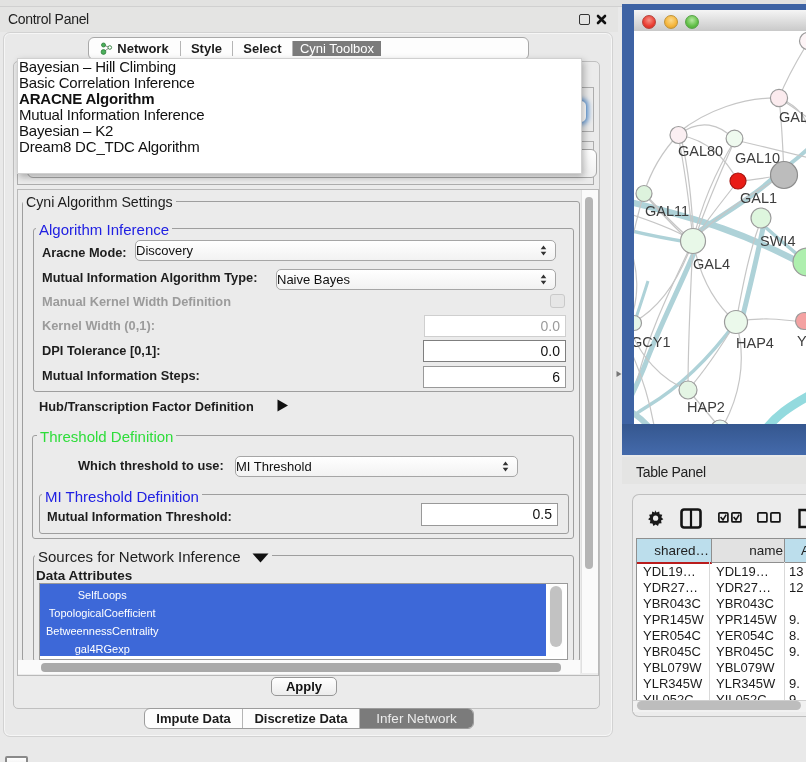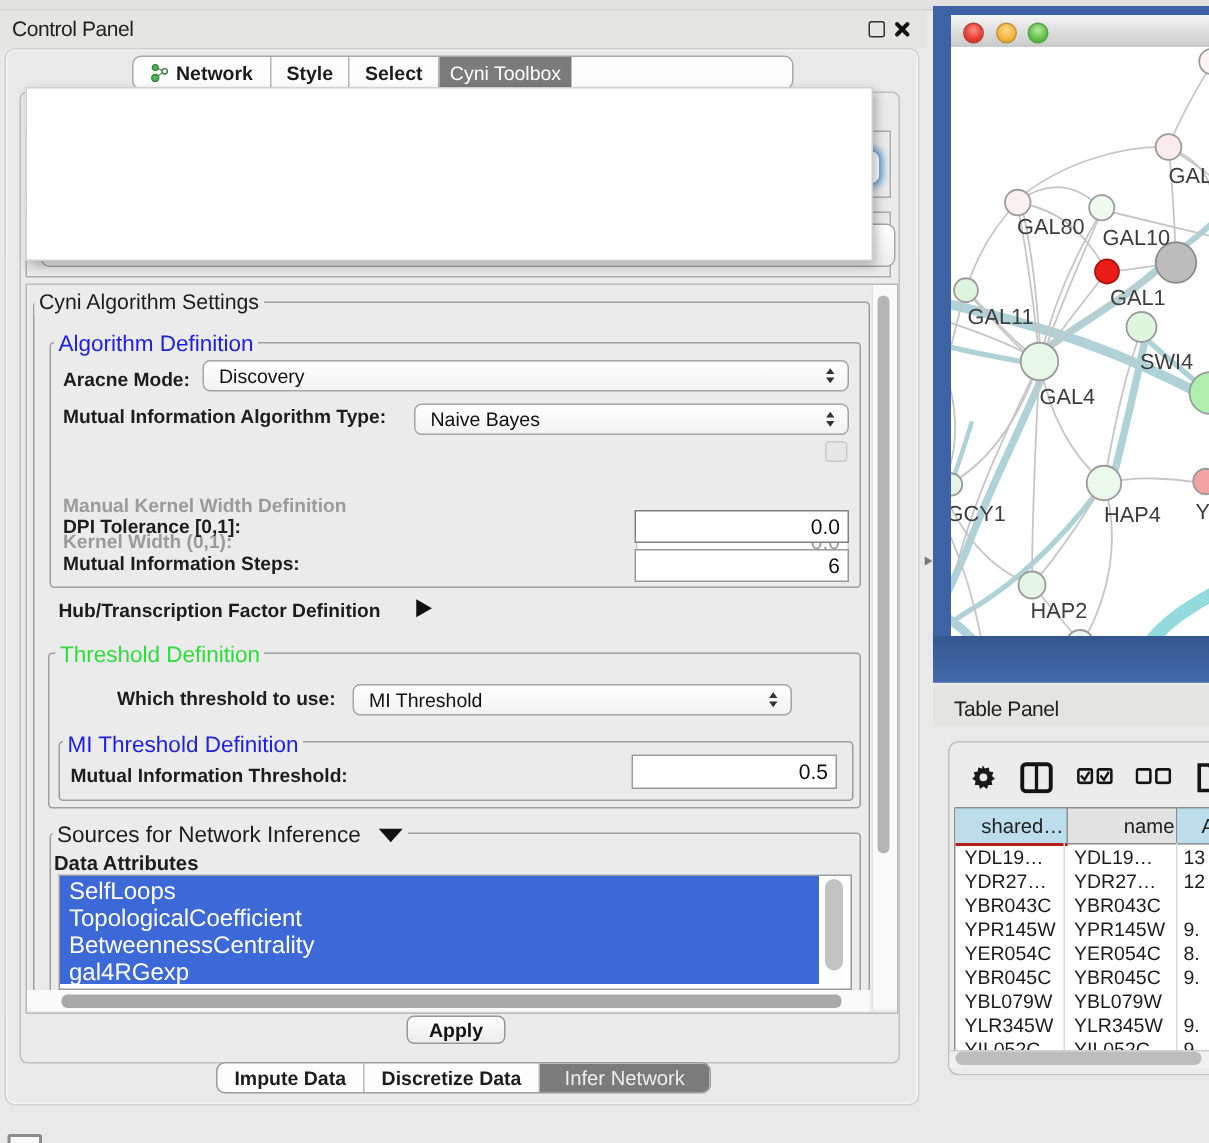--- a/index.html
+++ b/index.html
@@ -1,25 +1,25 @@
 <!DOCTYPE html>
 <html><head><meta charset="utf-8">
 <style>
 html,body{margin:0;padding:0;}
 body{width:806px;height:762px;position:relative;overflow:hidden;background:#e9e9e9;
  font-family:"Liberation Sans",sans-serif;-webkit-font-smoothing:antialiased;}
 .abs{position:absolute;}
 .lbl{font-size:12.8px;font-weight:bold;color:#1d1d1d;white-space:nowrap;}
-.dis{color:#9b9b9b;margin-top:35px;}
+.dis{color:#9b9b9b;}
 .grp{position:absolute;border:1px solid #9e9e9e;border-radius:3px;}
 .gt{position:absolute;font-size:15px;background:#ebebeb;padding:0 3px;white-space:nowrap;}
 .fld{position:absolute;background:#fff;border:1px solid #999;font-size:14px;color:#111;
  text-align:right;padding:0 5px;line-height:20px;}
 .combo{position:absolute;background:linear-gradient(#ffffff,#f2f2f2);border:1px solid #a6a6a6;
- border-radius:5px;font-size:13px;color:#111;line-height:19px;padding-left:10px;white-space:nowrap;}
+ border-radius:5px;font-size:13px;color:#111;line-height:19px;white-space:nowrap;}
 .carr{position:absolute;right:7px;top:0;width:9px;height:19px;}
 .tabseg{position:absolute;top:0;bottom:0;display:flex;align-items:center;justify-content:center;
  font-size:13px;font-weight:bold;color:#1c1c1c;white-space:nowrap;}
 </style></head>
 <body>
 
 <div class="abs" style="left:0;top:0;width:806px;height:6px;background:#e2e2e1;border-bottom:1px solid #d0d0d0;"></div>
 
 <div class="abs" style="left:0;top:7px;width:618px;height:25px;background:#e4e4e3;"></div>
 <div class="abs" style="left:8px;top:11px;font-size:14px;letter-spacing:-0.3px;color:#222;">Control Panel</div>
@@ -39,21 +39,21 @@
 
 <div class="abs" style="left:17px;top:189px;width:580px;height:485px;border:1px solid #b9b9b9;background:#ebebeb;"></div>
 
 <div class="abs" style="left:581px;top:190px;width:16px;height:483px;background:#fafafa;border-left:1px solid #e0e0e0;"></div>
 <div class="abs" style="left:585px;top:197px;width:8px;height:372px;background:#b5b5b5;border-radius:5px;"></div>
 
 <div class="grp" style="left:22px;top:201px;width:556px;height:459px;"></div>
 <div class="gt" style="left:23px;top:194px;color:#1d1d1d;font-size:14.2px;">Cyni Algorithm Settings</div>
 
 <div class="grp" style="left:33px;top:228px;width:539px;height:162px;"></div>
-<div class="gt" style="left:36px;top:221px;color:#2020e2;">Algorithm Definition</div>
+<div class="gt" style="left:36px;top:221px;color:#2020e2;">Algorithm Inference</div>
 
 <div class="lbl abs" style="left:42px;top:245px;">Aracne Mode:</div>
 <div class="combo" style="left:135px;top:240px;width:419px;height:19px;">Discovery
  <svg class="carr" viewBox="0 0 9 19">
       <path d="M4.5 4.5 L7.3 8.3 L1.7 8.3 Z M4.5 14.5 L7.3 10.7 L1.7 10.7 Z" fill="#333"></path>
     </svg></div>
 
 <div class="lbl abs" style="left:42px;top:270px;">Mutual Information Algorithm Type:</div>
 <div class="combo" style="left:276px;top:269px;width:278px;height:19px;">Naive Bayes
  <svg class="carr" viewBox="0 0 9 19">
@@ -94,49 +94,57 @@
 
 <div class="grp" style="left:33px;top:555px;width:539px;height:105px;"></div>
 <div class="gt" style="left:35px;top:548px;color:#1d1d1d;font-weight:normal;">Sources for Network Inference
  <svg width="17" height="11" viewBox="0 0 17 11" style="vertical-align:-1px;margin-left:7px;">
       <path d="M0.5 1.5 L16.5 1.5 L8.5 10.5 Z" fill="#111"></path>
     </svg></div>
 <div class="lbl abs" style="left:36px;top:568px;font-size:13.5px;">Data Attributes</div>
 
 <div class="abs" style="left:39px;top:583px;width:527px;height:75px;background:#fff;border:1px solid #9a9a9a;"></div>
 <div class="abs" style="left:40px;top:584px;width:506px;height:72px;background:#3d68d8;"></div>
-<div class="abs" style="left:46px;top:586px;font-size:16px;color:#fff;line-height:18px;">SelfLoops<br>TopologicalCoefficient<br>BetweennessCentrality<br>gal4RGexp</div>
+<div class="abs" style="left:46px;top:586px;font-size:11px;color:#fff;line-height:18px;text-align:center;">SelfLoops<br>TopologicalCoefficient<br>BetweennessCentrality<br>gal4RGexp</div>
 <div class="abs" style="left:549px;top:585px;width:14px;height:72px;background:#fdfdfd;"></div>
 <div class="abs" style="left:550px;top:586px;width:12px;height:61px;background:#c2c2c2;border-radius:6px;"></div>
 
 <div class="abs" style="left:18px;top:660px;width:562px;height:14px;background:#fafafa;"></div>
 <div class="abs" style="left:41px;top:663px;width:520px;height:9px;background:#a9a9a9;border-radius:4px;"></div>
 
 <div class="abs" style="left:271px;top:677px;width:64px;height:17px;background:linear-gradient(#ffffff,#ececec);border:1px solid #979797;border-radius:5px;text-align:center;font-size:13px;font-weight:bold;color:#111;line-height:17px;">Apply</div>
 
 <div class="abs" style="left:144px;top:708px;width:328px;height:19px;background:#fdfdfd;border:1px solid #9c9c9c;border-radius:6px;overflow:hidden;display:flex;">
  <div class="tabseg" style="position:relative;width:97px;border-right:1px solid #b5b5b5;">Impute Data</div>
  <div class="tabseg" style="position:relative;width:116px;border-right:1px solid #b5b5b5;">Discretize Data</div>
  <div class="tabseg" style="position:relative;flex:1;background:#7b7b7b;color:#ececec;font-weight:normal;font-size:13.5px;">Infer Network</div>
 </div>
 
-<div class="abs" style="left:88px;top:37px;width:439px;height:21px;background:#fdfdfd;border:1px solid #a8a8a8;border-radius:6px;display:flex;overflow:hidden;">
+<div class="abs" style="left:88px;top:37px;width:439px;height:21px;background:#fdfdfd;border:1px solid #a8a8a8;border-radius:6px;display:flex;overflow:hidden;align-items:center;">
  <div class="tabseg" style="position:relative;width:91px;border-right:1px solid #b5b5b5;">
   <svg width="13" height="13" viewBox="0 0 13 13" style="margin-right:4px;">
    <path d="M3.5 3 L9.5 5.5 M3.5 10 L9.5 5.5" stroke="#8a8a8a" stroke-width="1"></path>
    <circle cx="3.5" cy="3" r="2" fill="#4cb05c" stroke="#2e7d3a" stroke-width="0.8"></circle>
    <circle cx="3.5" cy="10" r="2.4" fill="#4cb05c" stroke="#2e7d3a" stroke-width="0.8"></circle>
    <circle cx="9.8" cy="5.5" r="1.8" fill="#fff" stroke="#2e7d3a" stroke-width="0.9"></circle>
   </svg>Network</div>
  <div class="tabseg" style="position:relative;width:51px;border-right:1px solid #b5b5b5;">Style</div>
  <div class="tabseg" style="position:relative;width:59px;border-right:1px solid #b5b5b5;">Select</div>
  <div class="tabseg" style="position:relative;width:88px;background:#7b7b7b;color:#ffffff;font-weight:normal;">Cyni Toolbox</div>
 </div>
 
 <div class="abs" style="left:17px;top:58px;width:563px;height:114px;background:#fff;border:1px solid #d0d0d0;box-shadow:2px 3px 7px rgba(0,0,0,0.28);z-index:40;">
+ <div style="font-size:15px;color:#111;line-height:16px;padding-left:1px;letter-spacing:-0.2px;">
+  Bayesian – Hill Climbing<br>
+  Basic Correlation Inference<br>
+  <b>ARACNE Algorithm</b><br>
+  Mutual Information Inference<br>
+  Bayesian – K2<br>
+  Dream8 DC_TDC Algorithm
+ </div>
 </div>
 
 <svg class="abs" style="left:615px;top:370px;" width="8" height="8" viewBox="0 0 8 8">
     <path d="M1.5 1 L6.5 4 L1.5 7 Z" fill="#777"></path>
   </svg>
 
 <div class="abs" style="left:5px;top:756px;width:19px;height:14px;border:2px solid #8a8a8a;border-radius:2px;background:linear-gradient(#fff,#e0e0e0);"></div>
 
 <div class="abs" style="left:622px;top:4px;width:184px;height:451px;background:#3e63a4;"></div>
 <div class="abs" style="left:634px;top:10px;width:172px;height:21px;background:linear-gradient(#f5f5f5,#c9c9c9);border-bottom:1px solid #9a9a9a;"></div>

